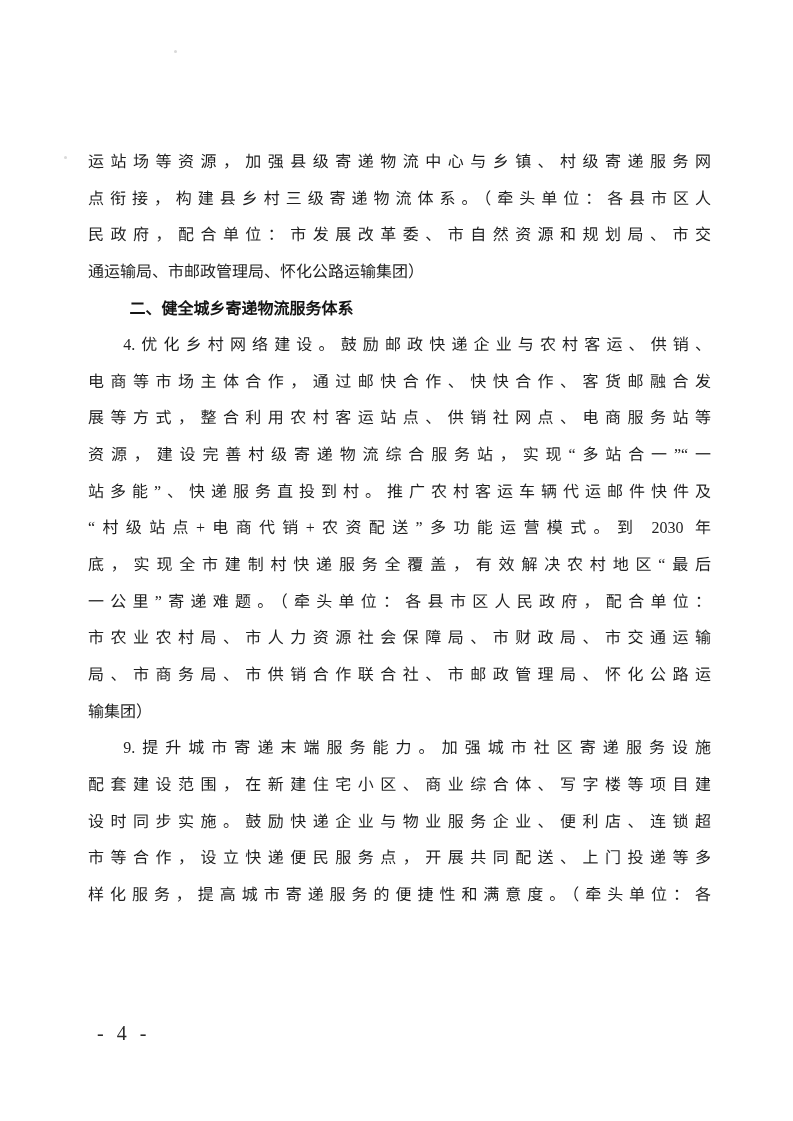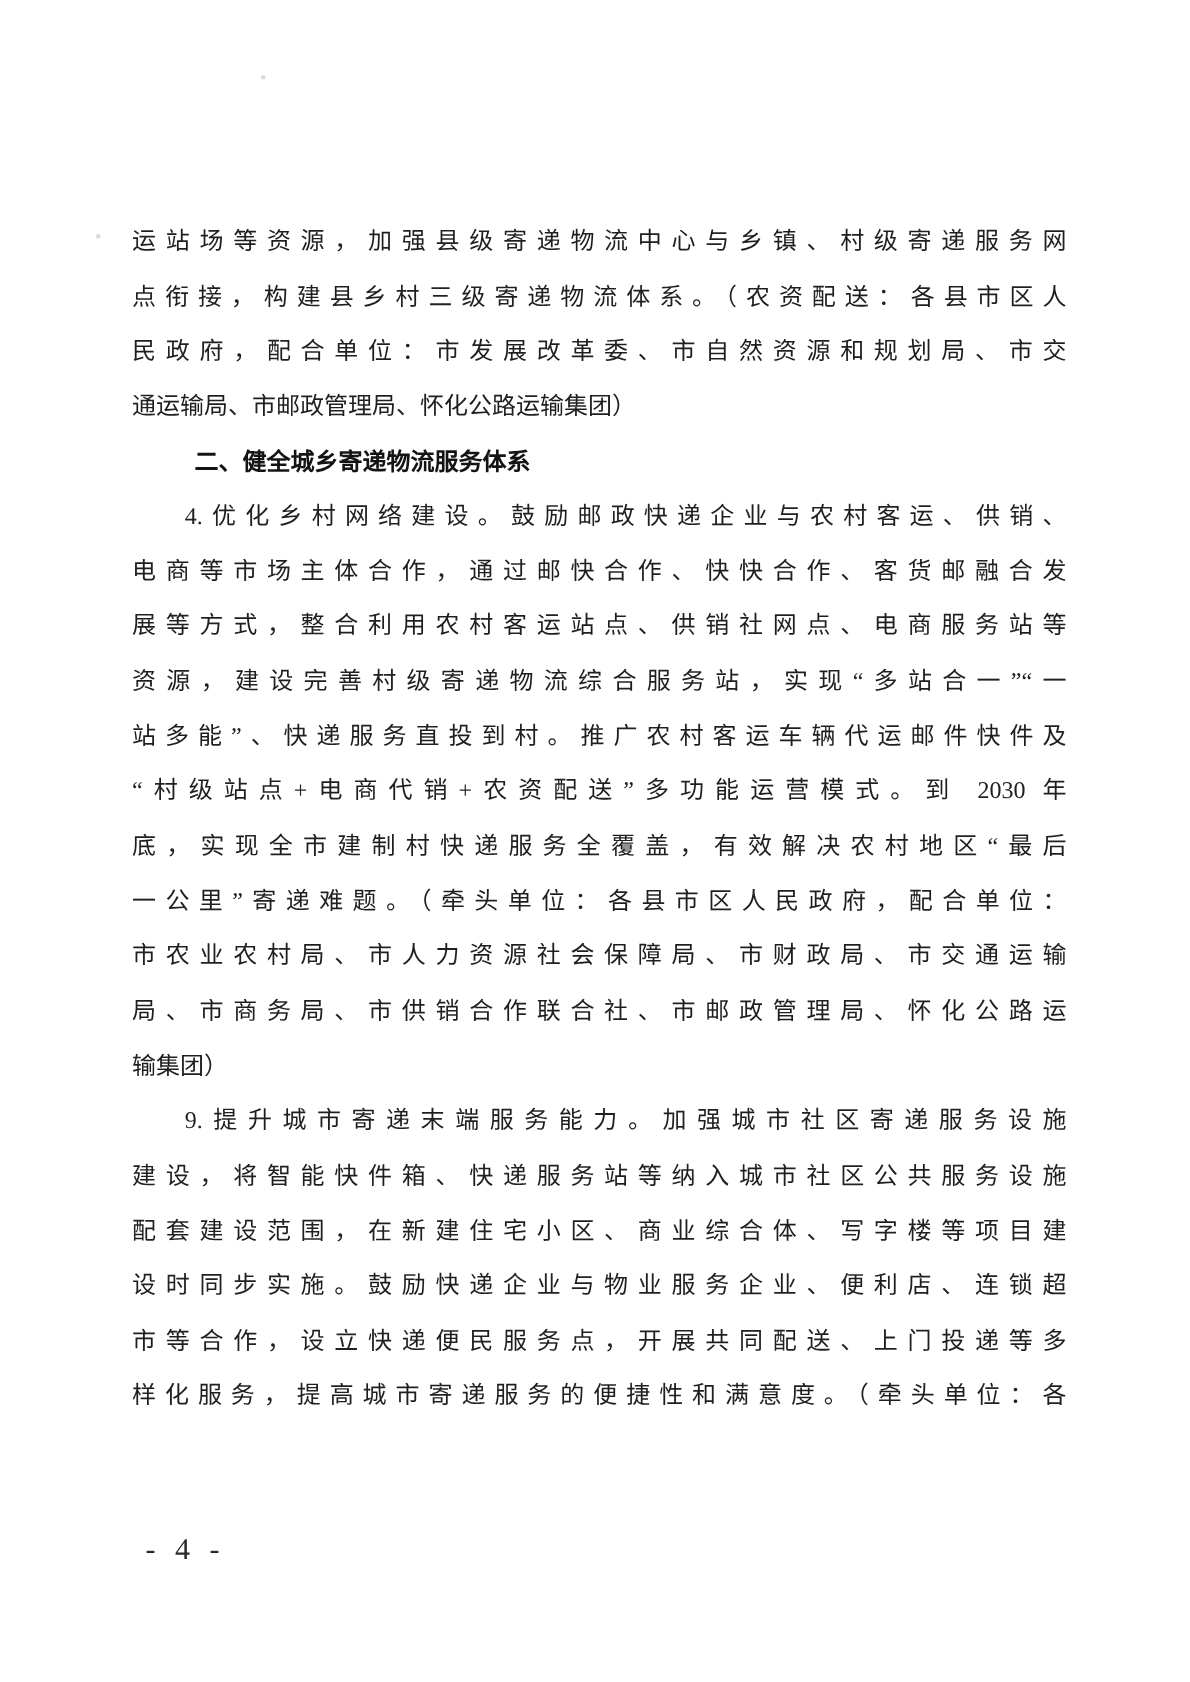--- a/index.html
+++ b/index.html
@@ -65,37 +65,36 @@
 </style>
 </head>
 <body>
 
 <div class="page">
   <span class="speck s1"></span>
   <span class="speck s2"></span>
 
   <div class="text-block">
       <div class="line justify">运站场等资源，加强县级寄递物流中心与乡镇、村级寄递服务网</div>
-      <div class="line justify">点衔接，构建县乡村三级寄递物流体系。（农资配送：各县市区人</div>
+      <div class="line justify">点衔接，构建县乡村三级寄递物流体系。（牵头单位：各县市区人</div>
       <div class="line justify">民政府，配合单位：市发展改革委、市自然资源和规划局、市交</div>
       <div class="line plain">通运输局、市邮政管理局、怀化公路运输集团）</div>
       <div class="line heading">二、健全城乡寄递物流服务体系</div>
       <div class="line justify indent">4.优化乡村网络建设。鼓励邮政快递企业与农村客运、供销、</div>
       <div class="line justify">电商等市场主体合作，通过邮快合作、快快合作、客货邮融合发</div>
       <div class="line justify">展等方式，整合利用农村客运站点、供销社网点、电商服务站等</div>
       <div class="line justify">资源，建设完善村级寄递物流综合服务站，实现“多站合一”“一</div>
       <div class="line justify">站多能”、快递服务直投到村。推广农村客运车辆代运邮件快件及</div>
       <div class="line justify">“村级站点+电商代销+农资配送”多功能运营模式。到 2030 年</div>
       <div class="line justify">底，实现全市建制村快递服务全覆盖，有效解决农村地区“最后</div>
       <div class="line justify">一公里”寄递难题。（牵头单位：各县市区人民政府，配合单位：</div>
       <div class="line justify">市农业农村局、市人力资源社会保障局、市财政局、市交通运输</div>
       <div class="line justify">局、市商务局、市供销合作联合社、市邮政管理局、怀化公路运</div>
       <div class="line plain">输集团）</div>
       <div class="line justify indent">9.提升城市寄递末端服务能力。加强城市社区寄递服务设施</div>
-      <div class="line justify">建设，将智能快件箱、快递服务站等纳入城市社区公共服务设施</div>
       <div class="line justify">配套建设范围，在新建住宅小区、商业综合体、写字楼等项目建</div>
       <div class="line justify">设时同步实施。鼓励快递企业与物业服务企业、便利店、连锁超</div>
       <div class="line justify">市等合作，设立快递便民服务点，开展共同配送、上门投递等多</div>
       <div class="line justify">样化服务，提高城市寄递服务的便捷性和满意度。（牵头单位：各</div>
     </div>
 
   <div class="page-number">- 4 -</div>
 </div>
 
 </body></html>

